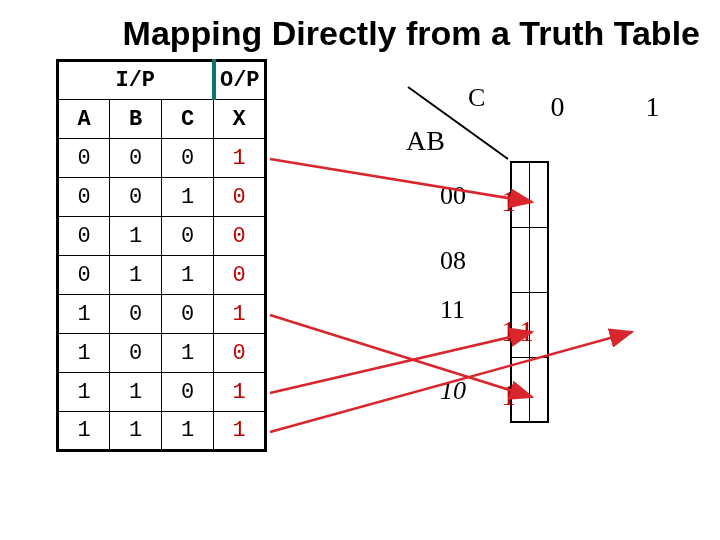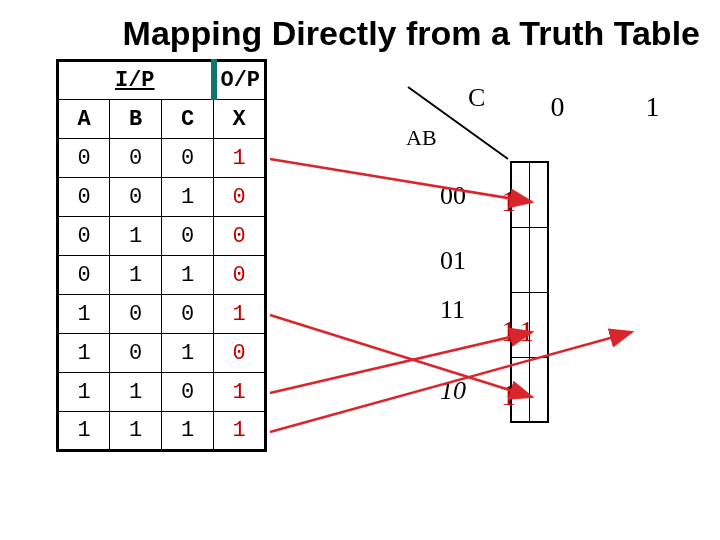--- a/index.html
+++ b/index.html
@@ -43,21 +43,21 @@
   .truth .sec-head th {
     border-bottom: 1px solid #000;
   }
   .truth .col-head th {
     border: 1px solid #000;
   }
   .truth td {
     border: 1px solid #000;
   }
   .truth .outcol { color: #c00000; }
-  .truth .sec-head .ip { border-right: 6px solid #0f766e; text-decoration: underline; }
+  .truth .sec-head .ip { border-right: 4px solid #0f766e; }
   .truth .sec-head .op { }
 
   
   .kmap-wrap {
     position: absolute;
     left: 400px;
     top: 24px;
   }
   .k-corner {
     position: absolute;
@@ -71,21 +71,21 @@
     left: 68px;
     top: 2px;
     font-family: "Times New Roman", serif;
     font-size: 26px;
   }
   .k-ab-label {
     position: absolute;
     left: 6px;
     top: 44px;
     font-family: "Times New Roman", serif;
-    font-size: 22px;
+    font-size: 28px;
   }
   .k-diag {
     position: absolute;
     left: 0; top: 0;
   }
   .k-col-head {
     position: absolute;
     top: 10px;
     font-family: "Times New Roman", serif;
     font-size: 28px;
@@ -212,21 +212,21 @@
     <div class="k-corner">
       <svg class="k-diag" width="110" height="80">
         <line x1="8" y1="6" x2="108" y2="78" stroke="#000" stroke-width="2"></line>
       </svg>
       <div class="k-c-label">C</div>
       <div class="k-ab-label">AB</div>
     </div>
     <div class="k-col-head k-col-0">0</div>
     <div class="k-col-head k-col-1">1</div>
     <div class="k-row-head kr0">00</div>
-    <div class="k-row-head kr1">01</div>
+    <div class="k-row-head kr1">08</div>
     <div class="k-row-head kr2">11</div>
     <div class="k-row-head kr3">10</div>
     <table class="k-grid">
       <tbody>
           <tr>
         <td><span>1</span></td>
         <td><span></span></td>
       </tr>
       <tr>
         <td><span></span></td>

